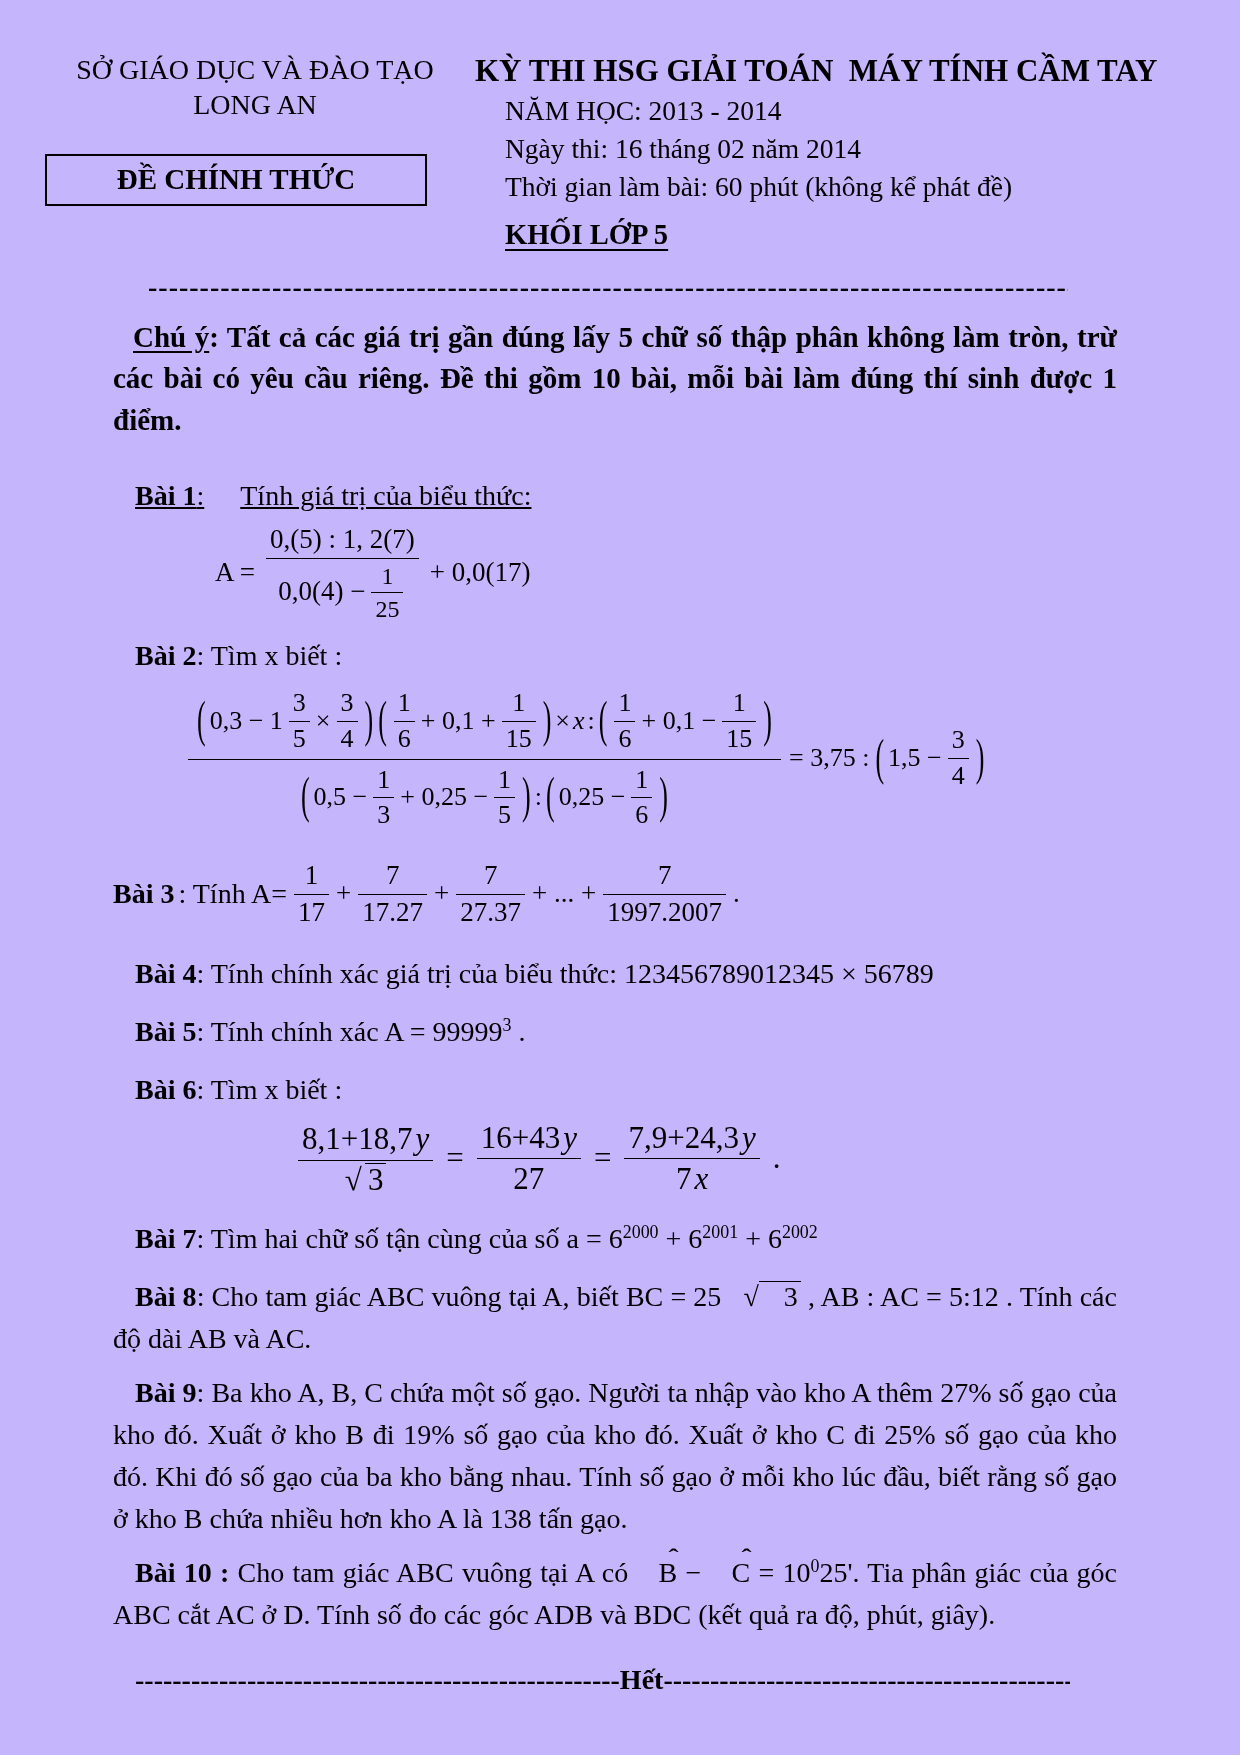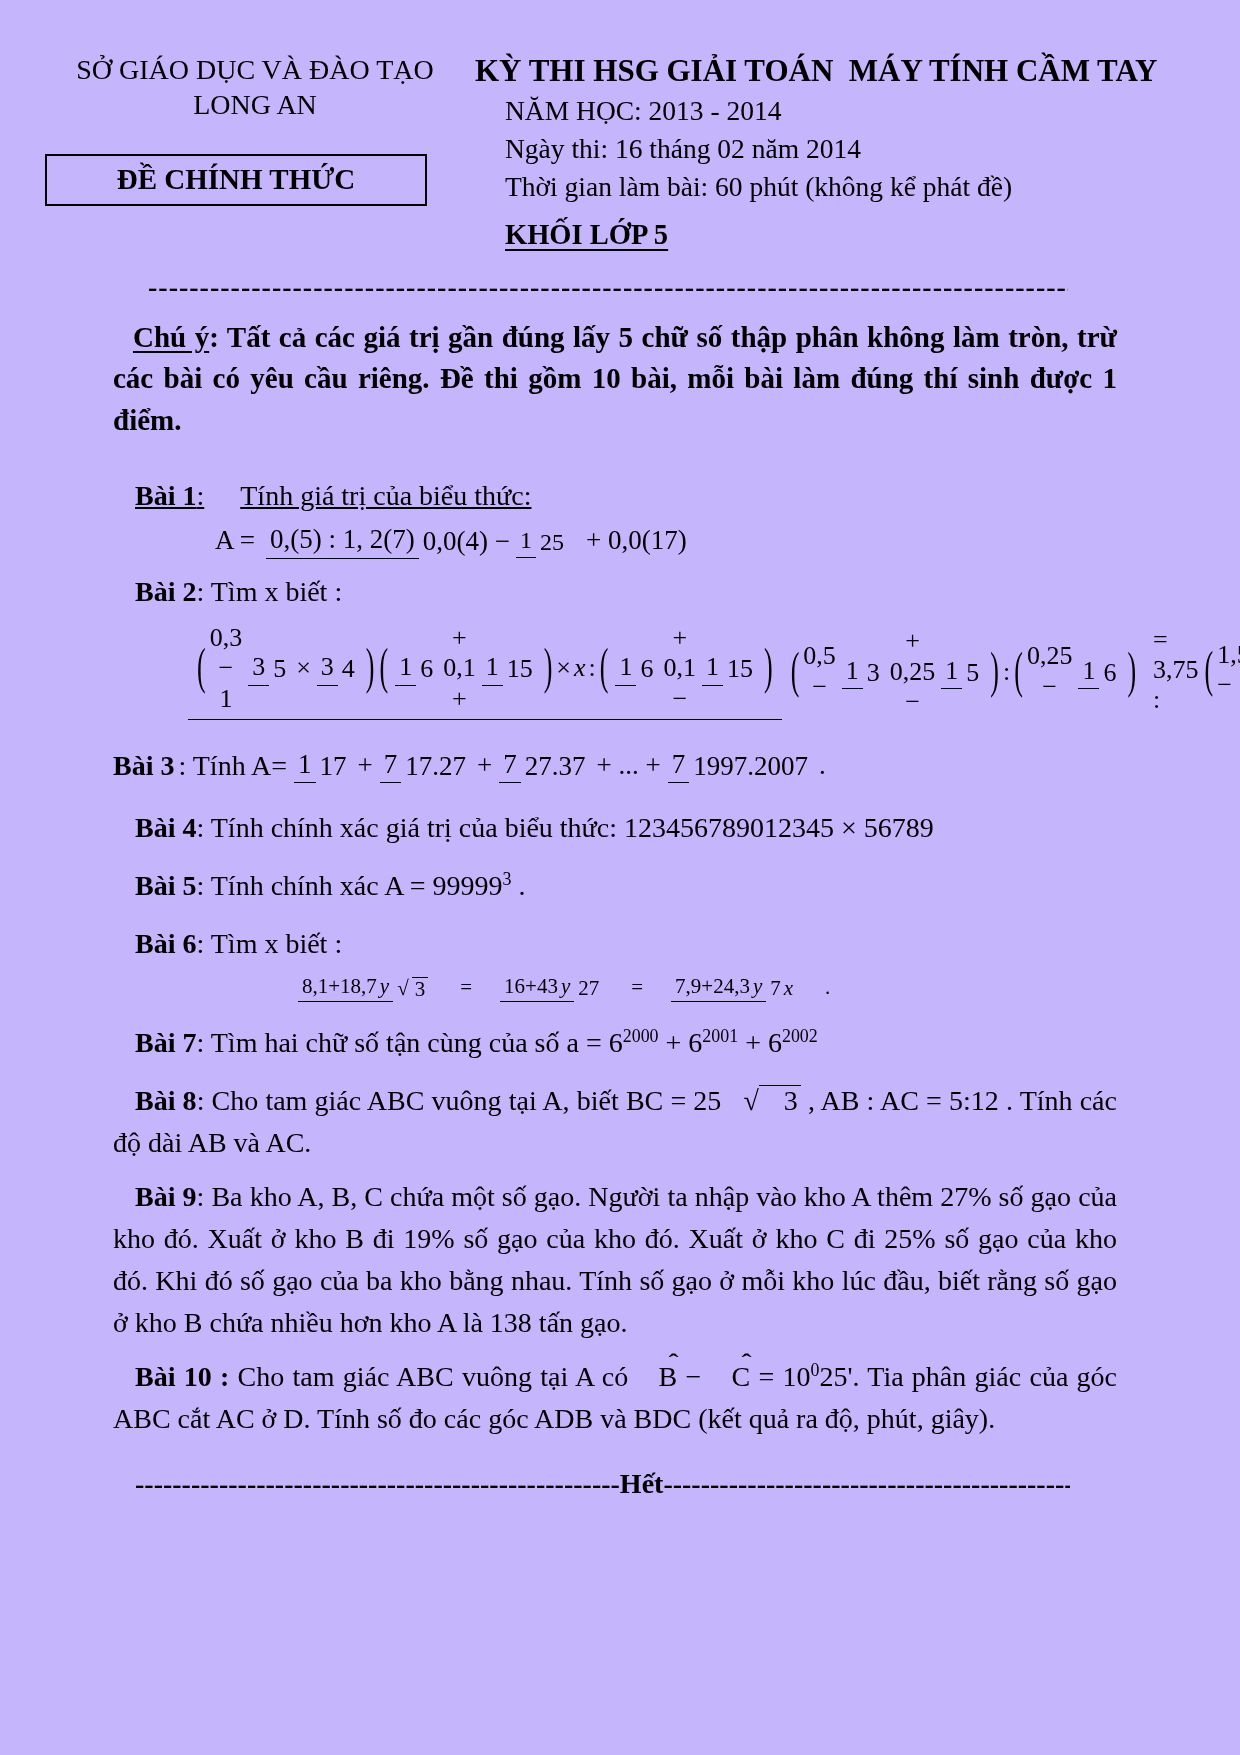--- a/index.html
+++ b/index.html
@@ -41,23 +41,23 @@
   .b7p{margin-top:20px;}
   .b8p{margin-top:16px;}
   .b9p{margin-top:12px;}
   .b10p{margin-top:12px;}
   
   .mrow{display:flex;align-items:center;}
   .m1{margin:6px 0 0 215px;gap:8px;font-size:27px;}
   .m2{margin:8px 0 0 185px;gap:5px;font-size:26px;}
   .m3{margin:28px 0 0 113px;font-size:27px;gap:4px;}
   .m3 .plabel,.m3 .ptext{font-size:28px;}
-  .m6{margin:8px 0 0 295px;gap:25px;font-size:21px;}
-  .fr{display:inline-flex;align-items:stretch;
-      text-align:center;vertical-align:middle;margin:0 3px;line-height:1.18;}
+  .m6{margin:8px 0 0 295px;gap:10px;font-size:31px;}
+  .fr{display:inline-flex;flex-direction:column;align-items:stretch;
+      text-align:right;vertical-align:middle;margin:0 3px;line-height:1.18;}
   .fr>.n{display:flex;align-items:center;justify-content:center;gap:3px;
          border-bottom:1.8px solid #000;padding:1px 4px 2px;}
   .fr>.d{display:flex;align-items:center;justify-content:center;gap:3px;padding:2px 4px 0;}
   .fr.sm{font-size:24px;}
   .big2>.n{padding:2px 8px 4px;}
   .big2>.d{padding:4px 8px 0;}
   .pn{display:inline-block;transform:scaleY(1.95);padding:0 1px;font-weight:400;}
   .grp{display:inline-flex;align-items:center;gap:3px;}
   sup{font-size:0.64em;line-height:0;}
   .rad{border-top:1.8px solid #000;padding:0 3px;line-height:1.05;display:inline-block;}

